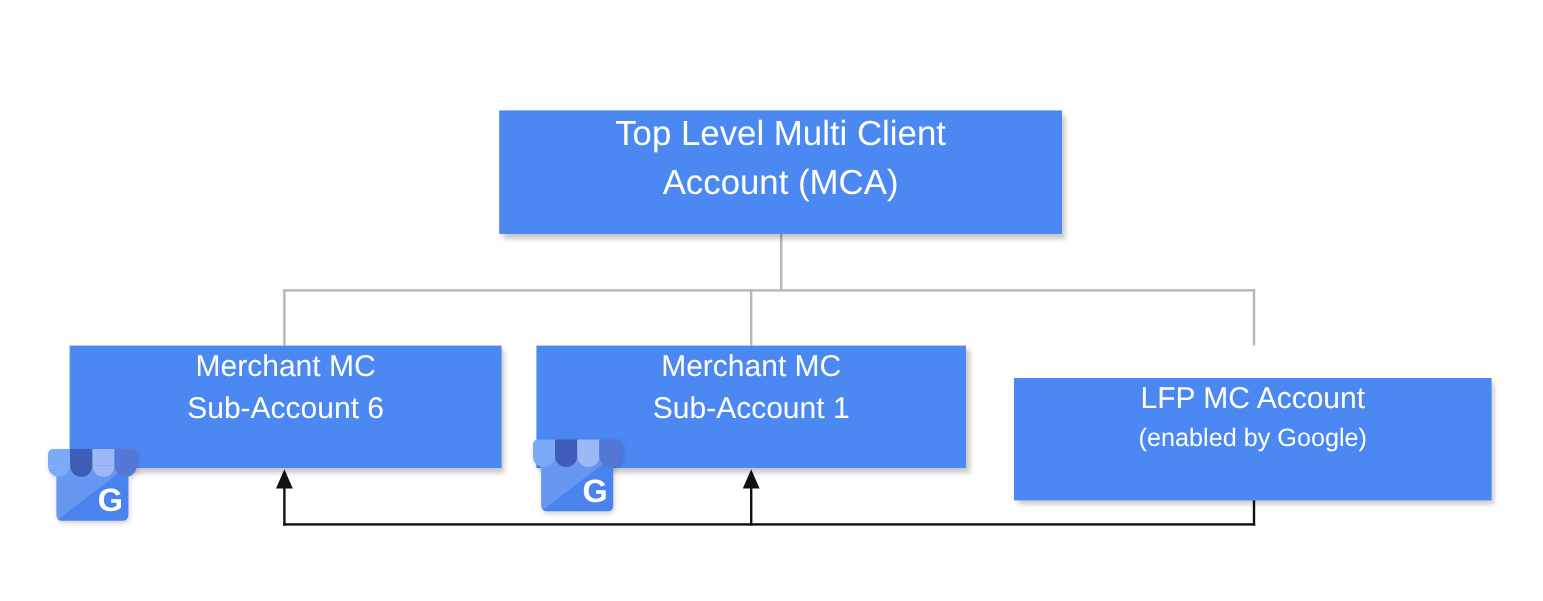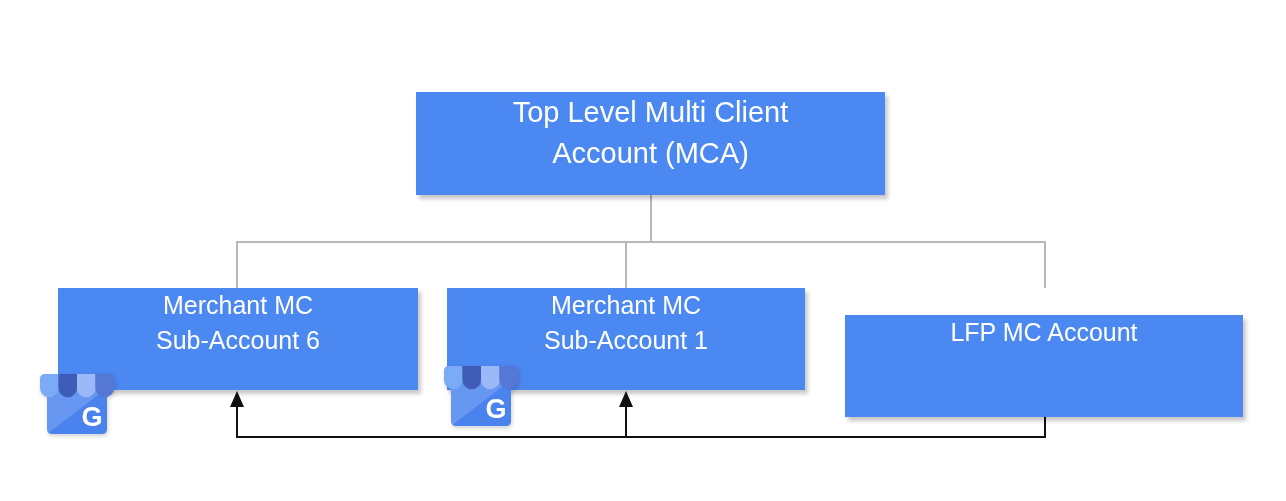--- a/index.html
+++ b/index.html
@@ -88,20 +88,21 @@
     <div class="nline2">Sub-Account 6</div>
   </div>
 
   <div class="node node-sub2">
     <div class="nline1">Merchant MC</div>
     <div class="nline2">Sub-Account 1</div>
   </div>
 
   <div class="node node-lfp">
     <div class="nline1">LFP MC Account</div>
+    <div class="nline2">(enabled by Google)</div>
   </div>
 
   <svg class="biz-icon biz-icon-1" width="74" height="68" viewBox="0 0 74 68">
     <clipPath id="awn1">
         <path d="M0,9 Q0,4 5,4 H69 Q74,4 74,9 V30 H0 Z"></path>
       </clipPath>
     <path d="M7,18 H67 V59 Q67,64 62,64 H12 Q7,64 7,59 Z" style="fill:var(--icon-body)"></path>
     <path d="M7,64 L7,18 L67,18 Z" fill="#ffffff" opacity="0.16"></path>
     <g clip-path="url(#awn1)">
       <rect x="0" y="4" width="18.5" height="14" style="fill:var(--awning-stripe-1)"></rect>

